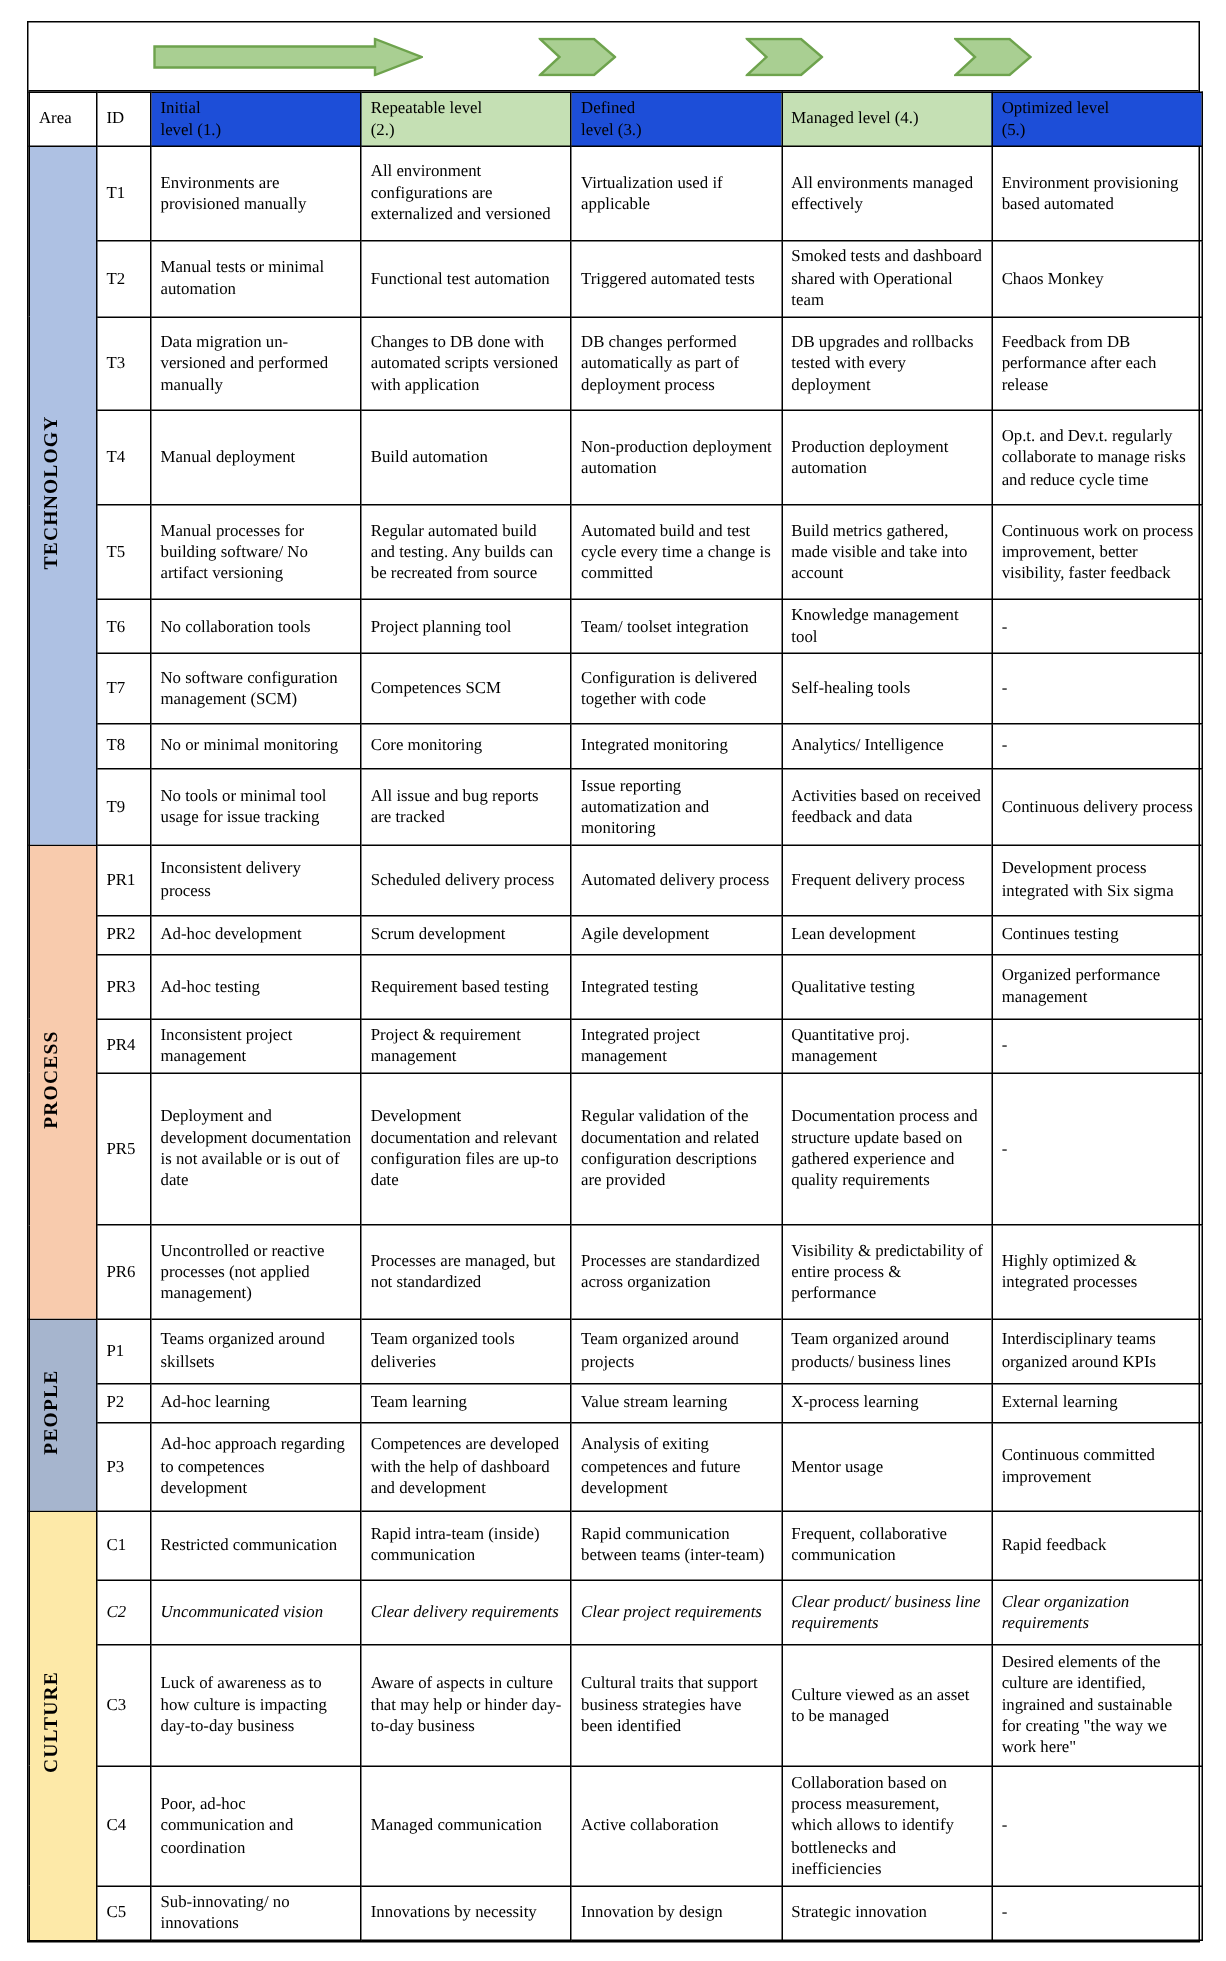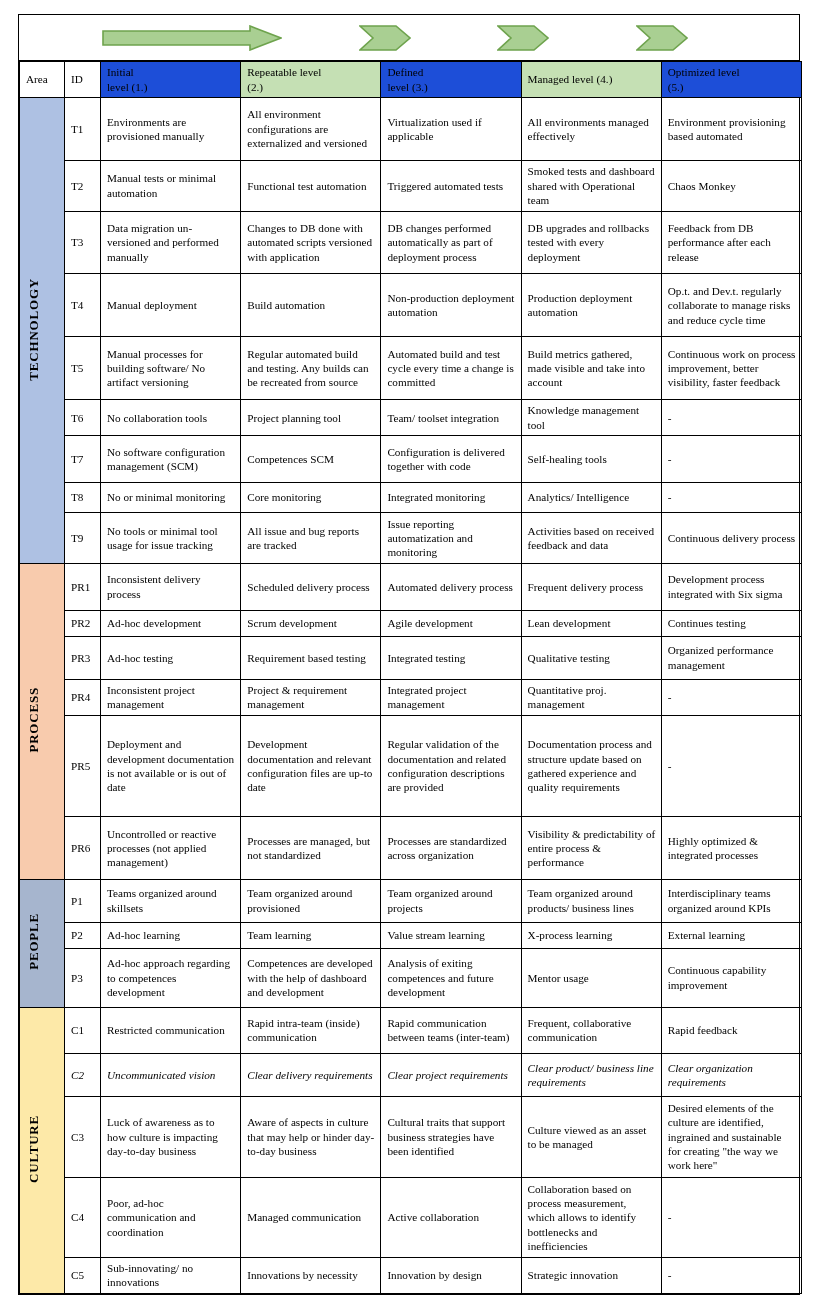--- a/index.html
+++ b/index.html
@@ -288,40 +288,40 @@
             <td class="">Uncontrolled or reactive processes (not applied management)</td>
             <td class="">Processes are managed, but not standardized</td>
             <td class="">Processes are standardized across organization</td>
             <td class="center-txt">Visibility &amp; predictability of entire process &amp; performance</td>
             <td class="">Highly optimized &amp; integrated processes</td>
           </tr>
           <tr style="height: 42px;">
             <td class="area-cell area-people dash-top" rowspan="3"><span class="vert">PEOPLE</span></td>
             <td class="id-cell">P1</td>
             <td class="">Teams organized around skillsets</td>
-            <td class="">Team organized around provisioned</td>
+            <td class="">Team organized tools deliveries</td>
             <td class="">Team organized around projects</td>
             <td class="">Team organized around products/ business lines</td>
             <td class="">Interdisciplinary teams organized around KPIs</td>
           </tr>
           <tr style="height: 26px;">
             <td class="id-cell">P2</td>
             <td class="">Ad-hoc learning</td>
             <td class="">Team learning</td>
             <td class="">Value stream learning</td>
             <td class="">X-process learning</td>
             <td class="">External learning</td>
           </tr>
           <tr class="sec-end" style="height: 58px;">
             <td class="id-cell">P3</td>
             <td class="">Ad-hoc approach regarding to competences development</td>
             <td class="">Competences are developed with the help of dashboard and development</td>
             <td class="">Analysis of exiting competences and future development</td>
             <td class="">Mentor usage</td>
-            <td class="">Continuous capability improvement</td>
+            <td class="">Continuous committed improvement</td>
           </tr>
           <tr style="height: 46px;">
             <td class="area-cell area-cult dash-top" rowspan="5"><span class="vert">CULTURE</span></td>
             <td class="id-cell">C1</td>
             <td class="">Restricted communication</td>
             <td class="">Rapid intra-team (inside) communication</td>
             <td class="">Rapid communication between teams (inter-team)</td>
             <td class="">Frequent, collaborative communication</td>
             <td class="">Rapid feedback</td>
           </tr>

